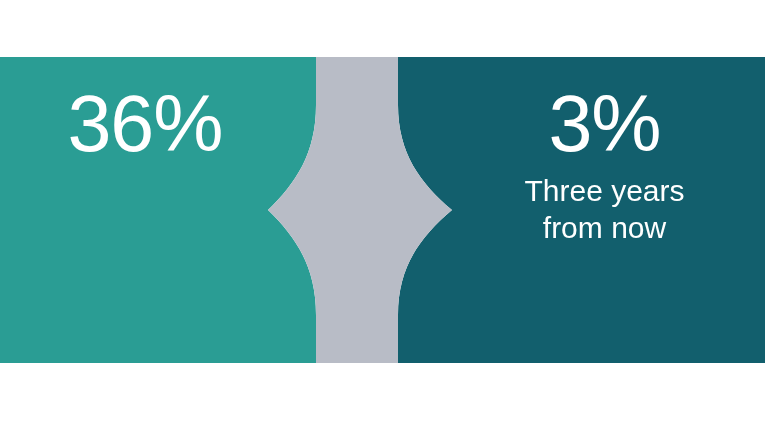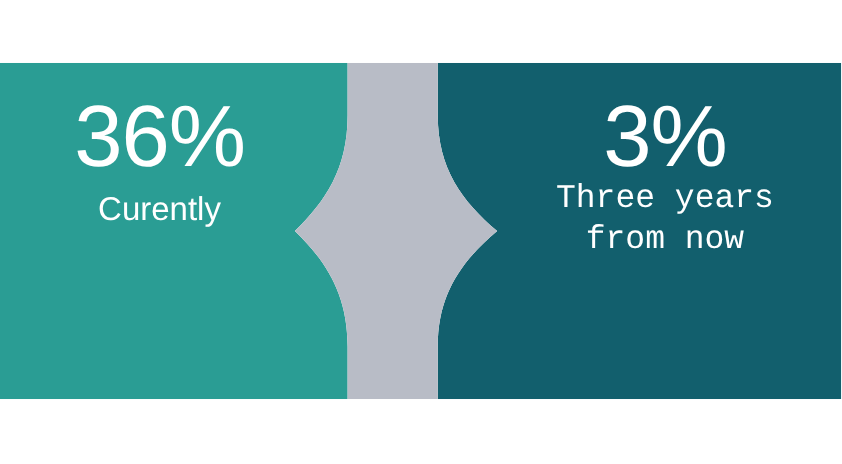--- a/index.html
+++ b/index.html
@@ -75,22 +75,21 @@
     margin-top: 12px;
     font-size: 30px;
     line-height: 1.22;
     font-weight: 400;
     color: #ffffff;
     text-align: center;
     white-space: pre-line;
   }
 
   .stat-right .stat-label {
-    margin-top: 2px;
-    font-family: Liberation Mono, monospace;
+    margin-top: 12px;
   }
 </style>
 </head>
 <body>
 
 <div class="canvas">
 
   <div class="infographic">
 
     <svg class="panel-svg" viewBox="0 0 765 306" preserveAspectRatio="none">
@@ -121,21 +120,20 @@
                L 398 306
                L 316 306
                L 316 258
                C 316 210, 296 180, 268 153
                C 296 126, 316 96, 316 48
                Z"></path>
     </svg>
 
     <div class="stat-block stat-left">
       <div class="stat-value">36%</div>
-      <div class="stat-label">Curently</div>
     </div>
 
     <div class="stat-block stat-right">
       <div class="stat-value">3%</div>
       <div class="stat-label">Three years
 from now</div>
     </div>
 
   </div>
 </div>

